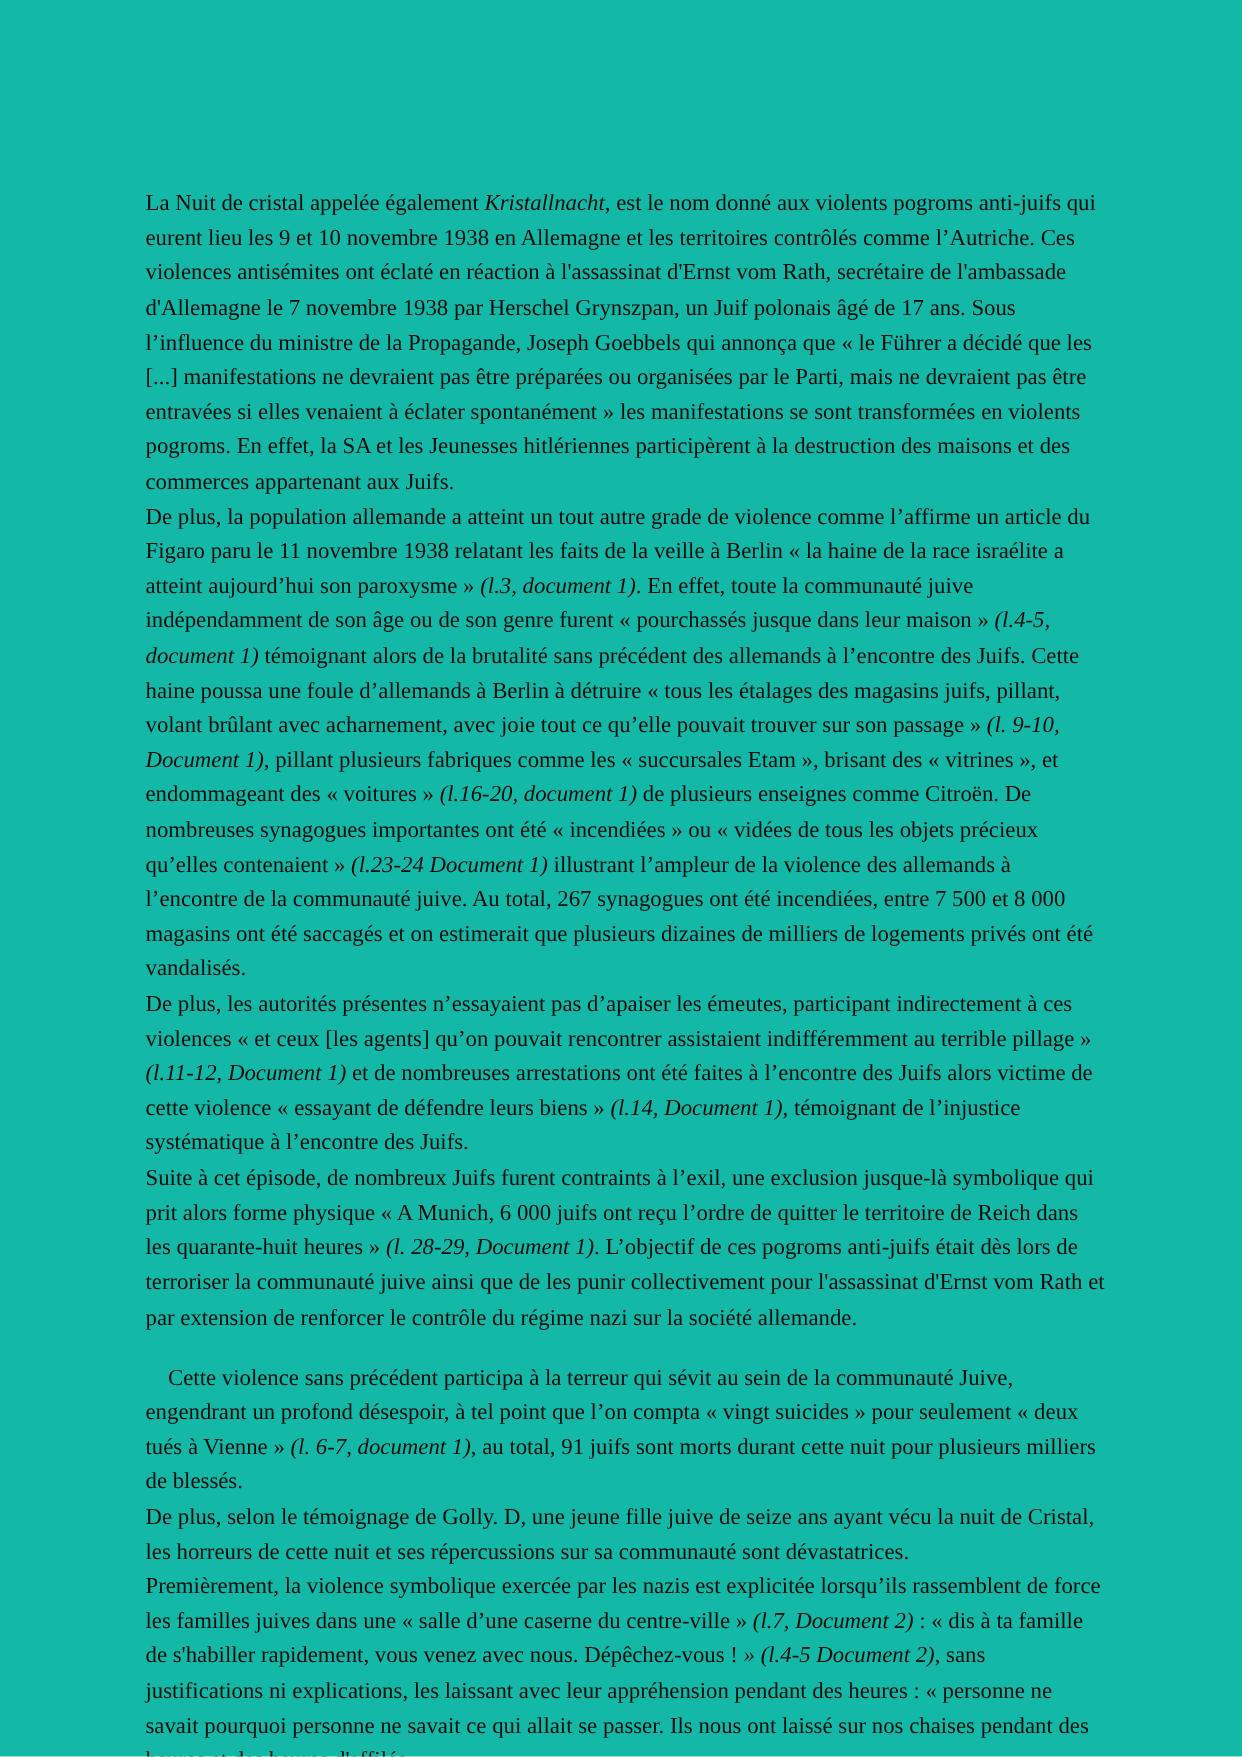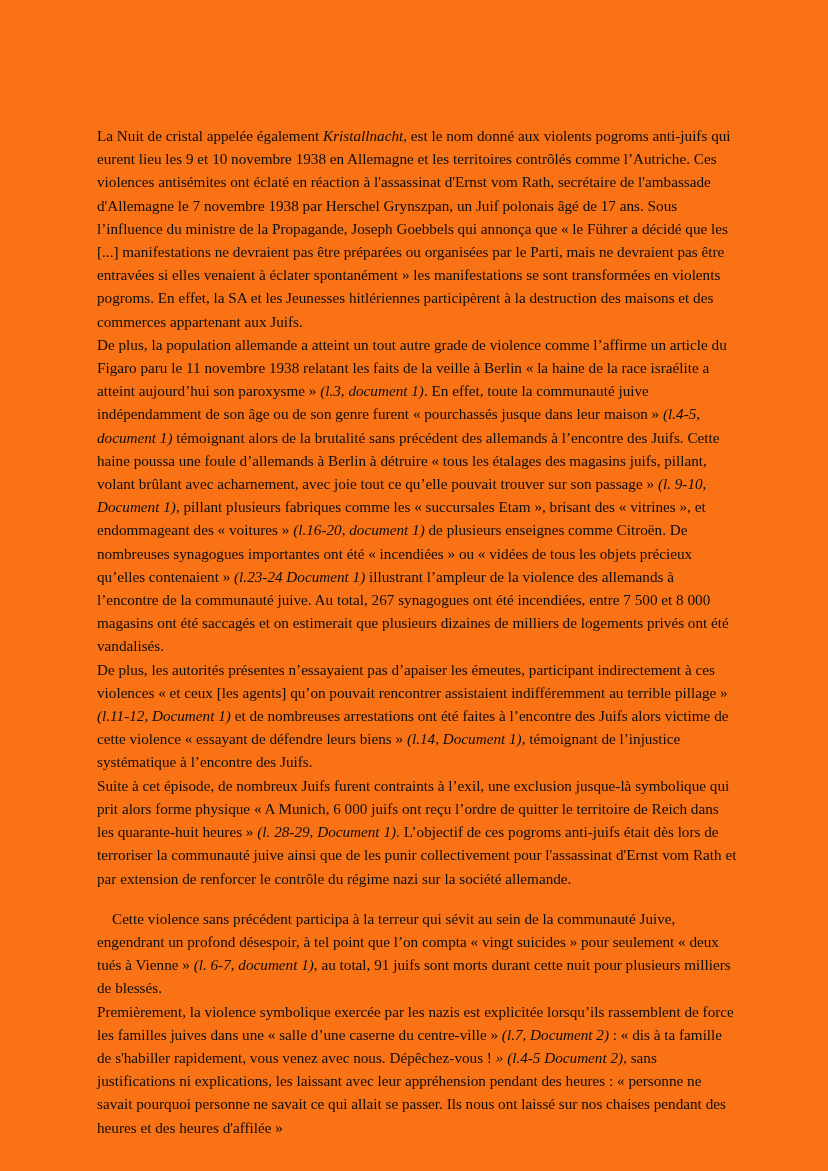--- a/index.html
+++ b/index.html
@@ -46,22 +46,23 @@
     text-indent: 15px;
     margin-top: 17px;
   }
   em, .it {
     font-style: italic;
   }
 </style>
 </head>
 <body>
 
-<div class="page" style="background: #f97316;">
+<div class="page" style="background: #14b8a6;">
   <div class="text-body" style="color: rgb(13, 13, 13); text-align: left;">
       <p class="para"><span>La Nuit de cristal appelée également </span><span class="it">Kristallnacht,</span><span> est le nom donné aux violents pogroms anti-juifs qui eurent lieu les 9 et 10 novembre 1938 en Allemagne et les territoires contrôlés comme l’Autriche. Ces violences antisémites ont éclaté en réaction à l'assassinat d'Ernst vom Rath, secrétaire de l'ambassade d'Allemagne le 7 novembre 1938 par Herschel Grynszpan, un Juif polonais âgé de 17 ans. Sous l’influence du ministre de la Propagande, Joseph Goebbels qui annonça que « le Führer a décidé que les [...] manifestations ne devraient pas être préparées ou organisées par le Parti, mais ne devraient pas être entravées si elles venaient à éclater spontanément » les manifestations se sont transformées en violents pogroms. En effet, la SA et les Jeunesses hitlériennes participèrent à la destruction des maisons et des commerces appartenant aux Juifs.</span></p>
       <p class="para"><span>De plus, la population allemande a atteint un tout autre grade de violence comme l’affirme un article du Figaro paru le 11 novembre 1938 relatant les faits de la veille à Berlin « la haine de la race israélite a atteint aujourd’hui son paroxysme » </span><span class="it">(l.3, document 1)</span><span>. En effet, toute la communauté juive indépendamment de son âge ou de son genre furent « pourchassés jusque dans leur maison » </span><span class="it">(l.4-5, document 1)</span><span> témoignant alors de la brutalité sans précédent des allemands à l’encontre des Juifs. Cette haine poussa une foule d’allemands à Berlin à détruire « tous les étalages des magasins juifs, pillant, volant brûlant avec acharnement, avec joie tout ce qu’elle pouvait trouver sur son passage » </span><span class="it">(l. 9-10, Document 1)</span><span>, pillant plusieurs fabriques comme les « succursales Etam », brisant des « vitrines », et endommageant des « voitures » </span><span class="it">(l.16-20, document 1)</span><span> de plusieurs enseignes comme Citroën. De nombreuses synagogues importantes ont été « incendiées » ou « vidées de tous les objets précieux qu’elles contenaient » </span><span class="it">(l.23-24 Document 1)</span><span> illustrant l’ampleur de la violence des allemands à l’encontre de la communauté juive. Au total, 267 synagogues ont été incendiées, entre 7 500 et 8 000 magasins ont été saccagés et on estimerait que plusieurs dizaines de milliers de logements privés ont été vandalisés.</span></p>
       <p class="para"><span>De plus, les autorités présentes n’essayaient pas d’apaiser les émeutes, participant indirectement à ces violences « et ceux [les agents] qu’on pouvait rencontrer assistaient indifféremment au terrible pillage » </span><span class="it">(l.11-12, Document 1)</span><span> et de nombreuses arrestations ont été faites à l’encontre des Juifs alors victime de cette violence « essayant de défendre leurs biens » </span><span class="it">(l.14, Document 1)</span><span>, témoignant de l’injustice systématique à l’encontre des Juifs.</span></p>
       <p class="para"><span>Suite à cet épisode, de nombreux Juifs furent contraints à l’exil, une exclusion jusque-là symbolique qui prit alors forme physique « A Munich, 6 000 juifs ont reçu l’ordre de quitter le territoire de Reich dans les quarante-huit heures » </span><span class="it">(l. 28-29, Document 1)</span><span>. L’objectif de ces pogroms anti-juifs était dès lors de terroriser la communauté juive ainsi que de les punir collectivement pour l'assassinat d'Ernst vom Rath et par extension de renforcer le contrôle du régime nazi sur la société allemande.</span></p>
       <p class="para spaced-before indented"><span>Cette violence sans précédent participa à la terreur qui sévit au sein de la communauté Juive, engendrant un profond désespoir, à tel point que l’on compta « vingt suicides » pour seulement « deux tués à Vienne » </span><span class="it">(l. 6-7, document 1)</span><span>, au total, 91 juifs sont morts durant cette nuit pour plusieurs milliers de blessés.</span></p>
+      <p class="para"><span>De plus, selon le témoignage de Golly. D, une jeune fille juive de seize ans ayant vécu la nuit de Cristal, les horreurs de cette nuit et ses répercussions sur sa communauté sont dévastatrices.</span></p>
       <p class="para"><span>Premièrement, la violence symbolique exercée par les nazis est explicitée lorsqu’ils rassemblent de force les familles juives dans une « salle d’une caserne du centre-ville » </span><span class="it">(l.7, Document 2)</span><span> : « dis à ta famille de s'habiller rapidement, vous venez avec nous. Dépêchez-vous ! </span><span class="it">» (l.4-5 Document 2)</span><span>, sans justifications ni explications, les laissant avec leur appréhension pendant des heures : « personne ne savait pourquoi personne ne savait ce qui allait se passer. Ils nous ont laissé sur nos chaises pendant des heures et des heures d'affilée » </span></p>
     </div>
 </div>
 
 </body></html>

